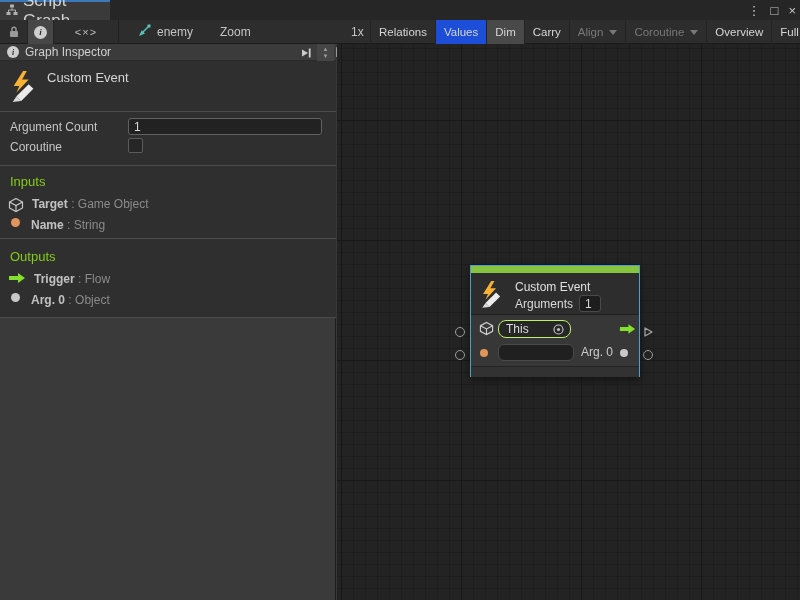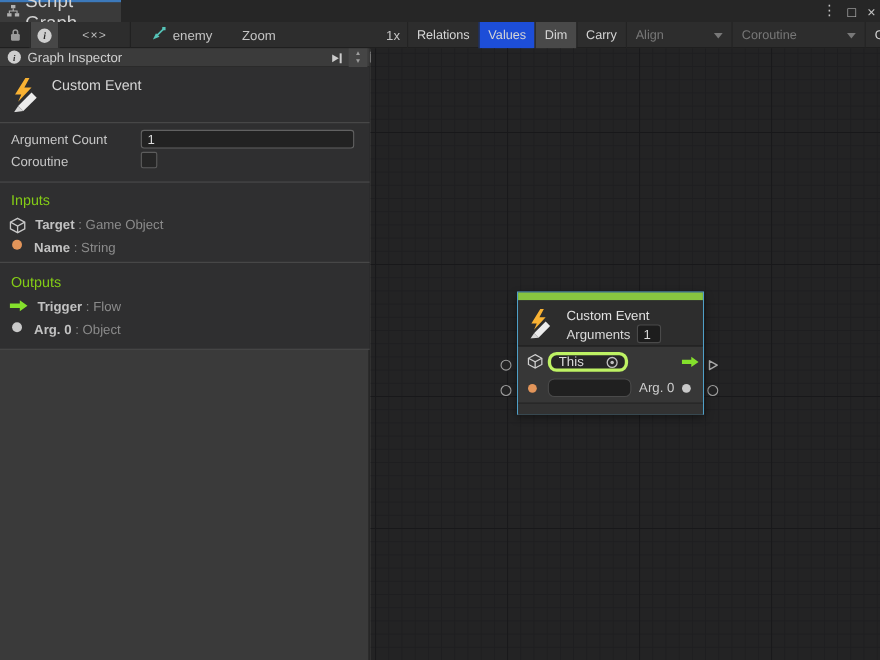--- a/index.html
+++ b/index.html
@@ -31,21 +31,21 @@
   #breadcrumb { left:138px; top:0; height:24px; display:flex; align-items:center; gap:6px; color:#c4c4c4; }
   #zoom-label { left:220px; top:0; height:24px; display:flex; align-items:center; color:#c4c4c4; }
   #zoom-track { left:253px; top:31px; width:92px; height:2px; background:#5e5e5e; }
   #zoom-thumb { left:334px; top:26px; width:12px; height:12px; border-radius:50%; background:#989898; }
   #zoom-value { left:351px; top:0; height:24px; display:flex; align-items:center; color:#c4c4c4; }
   #tb-right { left:370px; top:0; right:0; height:24px; display:flex; }
   .tb-cell { height:24px; display:flex; align-items:center; justify-content:center; padding:0 8px;
              border-left:1px solid #232323; color:#d6d6d6; white-space:nowrap; font-size:11.5px; }
   .tb-cell.active { background:#1d4ed8; }
   .tb-cell.semi { background:#494949; }
-  .tb-cell.disabled { color:#787878;gap:40px; }
+  .tb-cell.disabled { color:#787878; }
   .dd-arrow { display:inline-block; width:0; height:0; border-left:4px solid transparent;
               border-right:4px solid transparent; border-top:5px solid #787878; margin-left:6px; }
 
   
   #panel { left:0; top:44px; width:336px; height:556px; background:#3a3a3a; border-right:1px solid #1c1c1c; }
   #insp-header { position:absolute; left:0; top:0; width:336px; height:17px; background:#3b3b3b;
                  border-bottom:1px solid #2a2a2a; display:flex; align-items:center; gap:6px; padding-left:7px; }
   #insp-header .hdr-label { color:#d0d0d0; }
   #dock-btn { position:absolute; right:22px; top:2px; width:16px; height:13px; display:flex; align-items:center; justify-content:center; }
   #spinner { position:absolute; right:2px; top:0; width:17px; height:17px; background:#454545;
@@ -95,21 +95,21 @@
   #node-title { position:absolute; left:44px; top:7px; color:#e0e0e0; }
   #node-args-label { position:absolute; left:44px; top:24px; color:#dadada; }
   #node-args-value { position:absolute; left:108px; top:22px; width:22px; height:17px;
                      background:#1d1d1d; border:1px solid #4a4a4a; border-radius:3px;
                      color:#d8d8d8; display:flex; align-items:center; padding-left:5px; }
   #node-body { position:absolute; left:0; top:50px; width:100%; height:50px; background:#373737; }
   .node-row { position:absolute; left:0; width:100%; height:20px; display:flex; align-items:center; }
   #node-row-1 { top:3px; }
   #node-row-2 { top:26px; }
   #this-dropdown { position:absolute; left:27px; top:1px; width:73px; height:18px; background:#262626;
-                   border:3px solid #bef264; border-radius:8px; display:flex; align-items:center;
+                   border:1px solid #bef264; border-radius:8px; display:flex; align-items:center;
                    justify-content:space-between; padding:0 5px 0 7px; color:#dcdcdc; }
   #node-cube { position:absolute; left:8px; top:2px; }
   #node-flow-out { position:absolute; left:148px; top:4px; }
   #node-orange-dot { position:absolute; left:9px; top:7px; }
   #node-name-input { position:absolute; left:27px; top:2px; width:76px; height:17px; background:#202020;
                      border:1px solid #4a4a4a; border-radius:6px; outline:none; color:#dcdcdc;
                      padding:0 5px; font-size:12px; font-family:"Liberation Sans","DejaVu Sans",sans-serif; }
   #node-arg0-label { position:absolute; left:110px; top:3px; color:#cccccc; }
   #node-gray-dot { position:absolute; left:149px; top:7px; }
   #node-footer { position:absolute; left:0; top:100px; width:100%; height:11px; background:#323232;

